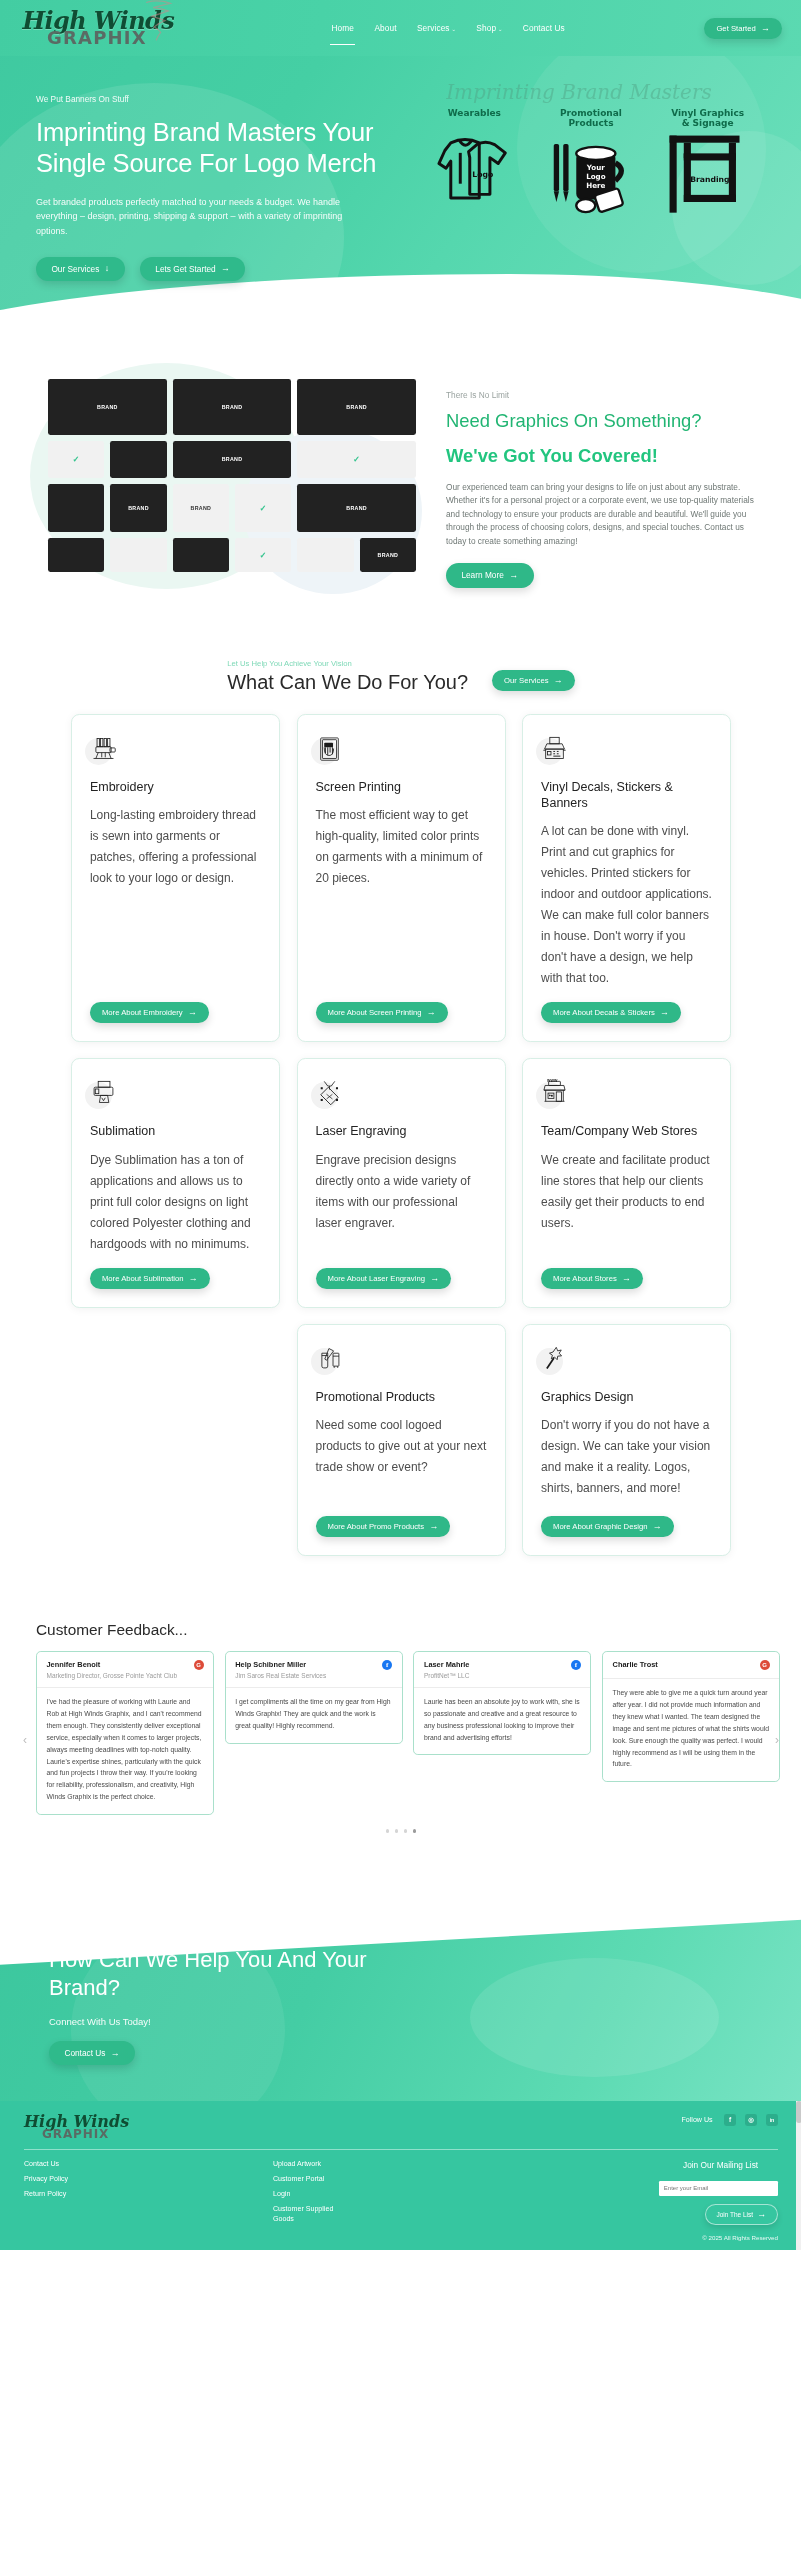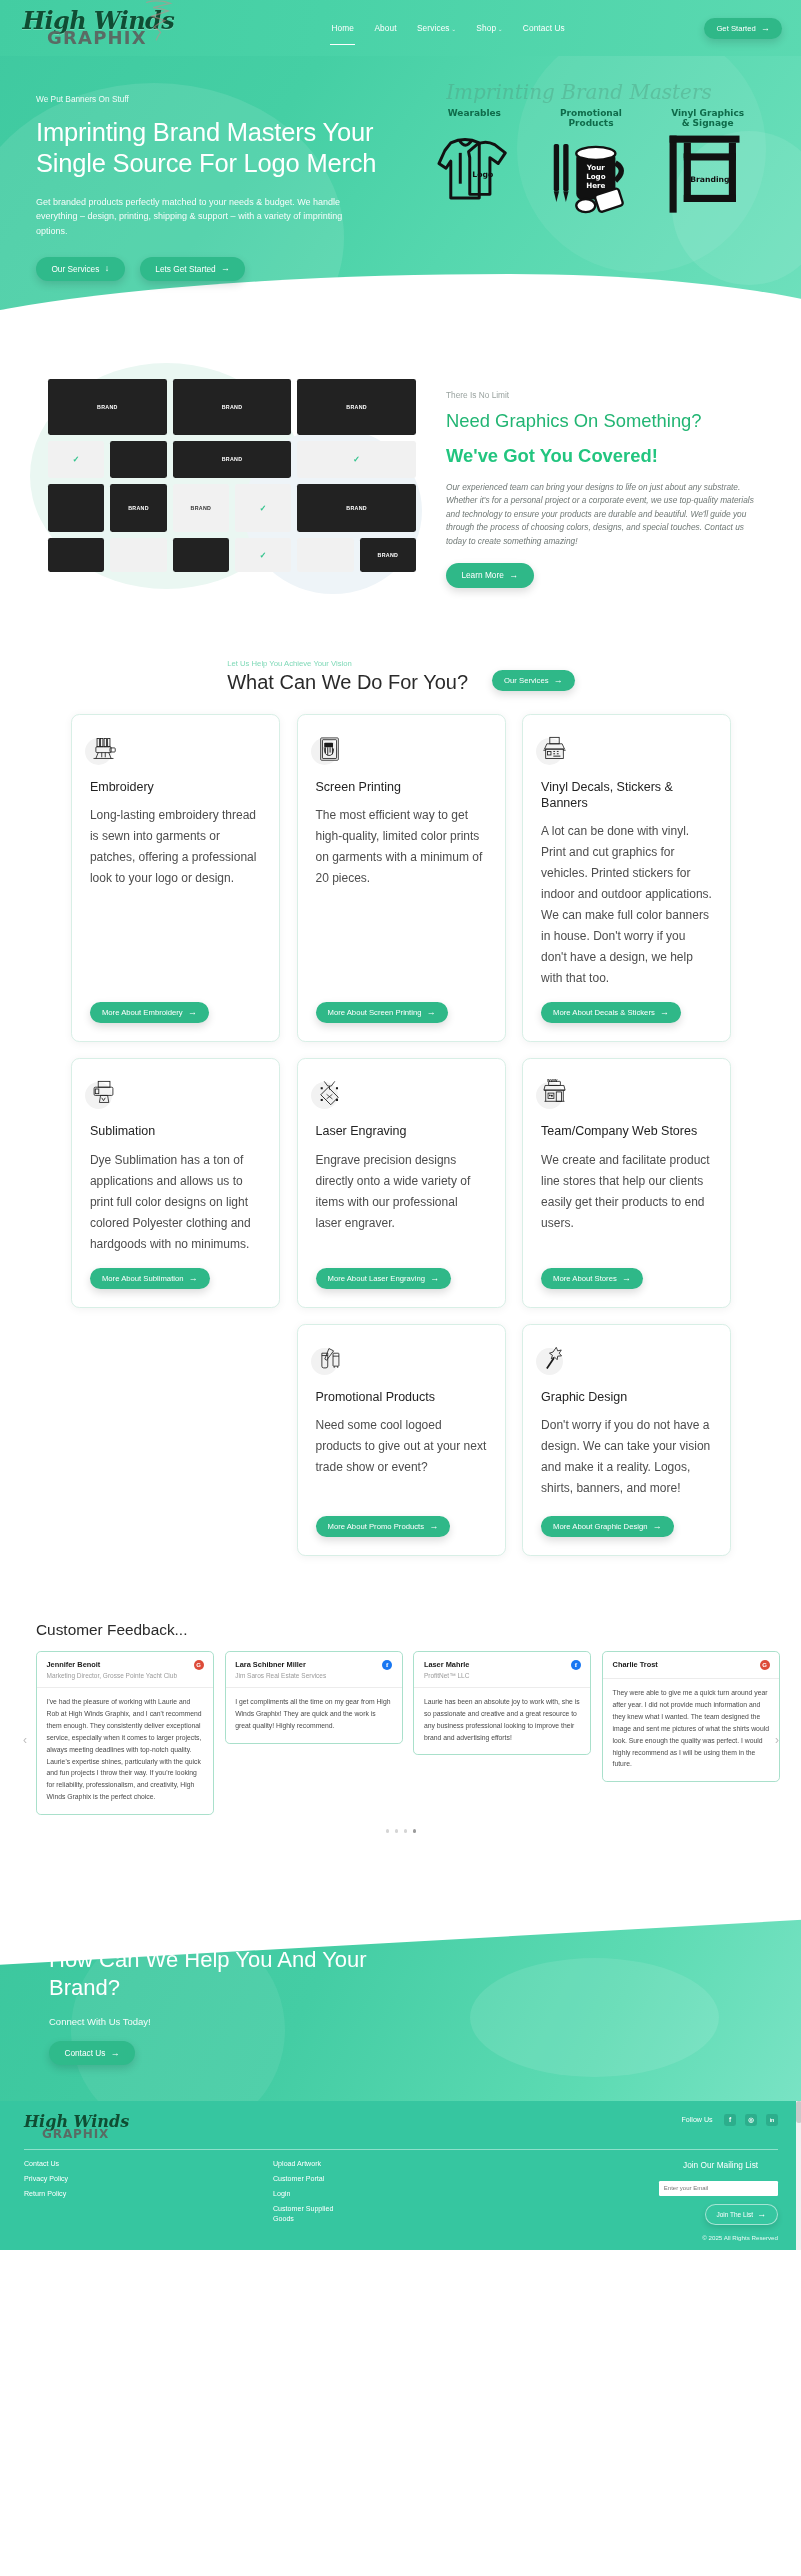--- a/index.html
+++ b/index.html
@@ -122,21 +122,21 @@
   .mock-blob2{position:absolute;right:6px;bottom:-6px;width:178px;height:166px;border-radius:50%;background:#eef4f8;z-index:0;}
   .mock-grid{position:relative;z-index:1;display:grid;grid-template-columns:repeat(6,1fr);gap:6px;padding:9.5px 12px;}
   .mk{background:#222;border-radius:2.4px;display:flex;align-items:center;justify-content:center;color:#fff;font-size:5.3px;font-weight:bold;letter-spacing:0.3px;position:relative;}
   .mk.lite{background:#f1f1f1;color:#333;}
   .mk .chk{color:#35c48e;font-size:8.3px;}
 
   .sec2-right{flex:1;padding:21.4px 0 0 18px;}
   .eyebrow-grey{color:#9aa3a0;font-size:8.3px;margin-bottom:8.3px;}
   .h2-green{color:#22b573;font-size:18.4px;font-weight:normal;line-height:1.28;margin-bottom:12px;}
   .h2-green2{color:#22c57f;font-size:18.4px;font-weight:bold;line-height:1.28;margin-bottom:13px;}
-  .body-grey{color:#6f7875;font-size:8.3px;line-height:1.62;margin-bottom:15.4px;max-width:309px;font-style:italic;}
+  .body-grey{color:#6f7875;font-size:8.3px;line-height:1.62;margin-bottom:15.4px;max-width:309px;}
 
   
   .svc-head{padding:0 36px;display:flex;align-items:flex-end;gap:24px;margin-bottom:20px;}
   .svc-head-txt{flex:0 0 auto;}
   .svc-eyebrow{color:#7fd9b7;font-size:7.7px;margin-bottom:3.6px;}
   .svc-title{font-size:20px;font-weight:normal;color:#2a2a2a;}
   .svc-grid{padding:0 59px;display:flex;flex-wrap:wrap;gap:16.6px;justify-content:center;}
   .card{
     width:209px;background:#fff;border:0.6px solid #d8efe6;border-radius:8.3px;
     padding:20px 18px 18px 18px;
@@ -556,21 +556,21 @@
         </a>
       </div>
 
       <div class="card card-r3">
         <div class="card-icon">
           <svg width="27" height="27" viewBox="0 0 46 46" fill="none" stroke="#1b1b1b" stroke-width="1.4">
             <path d="M26 4 l2.5 6 l6 -1.5 l-3.5 5.5 l4 4.5 l-6.5 0.5 l-1 6 l-4.5 -4.5 l-5.5 3 l2 -6 l-5 -3.5 l6 -2 Z"></path>
             <path d="M22 22 L10 40" stroke-width="3"></path>
           </svg>
         </div>
-        <div class="card-title">Graphic Design</div>
+        <div class="card-title">Graphics Design</div>
         <div class="card-body">Don't worry if you do not have a design. We can take your vision and make it a reality. Logos, shirts, banners, and more!</div>
         <a href="#" class="btn small">
           <span>More About Graphic Design</span>
           <span class="arrow">→</span>
         </a>
       </div>
 
       <div style="width:209px"></div>
     </div>
   </div>
@@ -587,21 +587,21 @@
             <div class="tst-role">Marketing Director, Grosse Pointe Yacht Club</div>
           </div>
           <div class="badge-g">G</div>
         </div>
         <div class="tst-body">I've had the pleasure of working with Laurie and Rob at High Winds Graphix, and I can't recommend them enough. They consistently deliver exceptional service, especially when it comes to larger projects, always meeting deadlines with top-notch quality. Laurie's expertise shines, particularly with the quick and fun projects I throw their way. If you're looking for reliability, professionalism, and creativity, High Winds Graphix is the perfect choice.</div>
       </div>
 
       <div class="tst-card">
         <div class="tst-head">
           <div>
-            <div class="tst-name">Lara Schibner Miller</div>
+            <div class="tst-name">Help Schibner Miller</div>
             <div class="tst-role">Jim Saros Real Estate Services</div>
           </div>
           <div class="badge-f">f</div>
         </div>
         <div class="tst-body">I get compliments all the time on my gear from High Winds Graphix! They are quick and the work is great quality! Highly recommend.</div>
       </div>
 
       <div class="tst-card">
         <div class="tst-head">
           <div>

